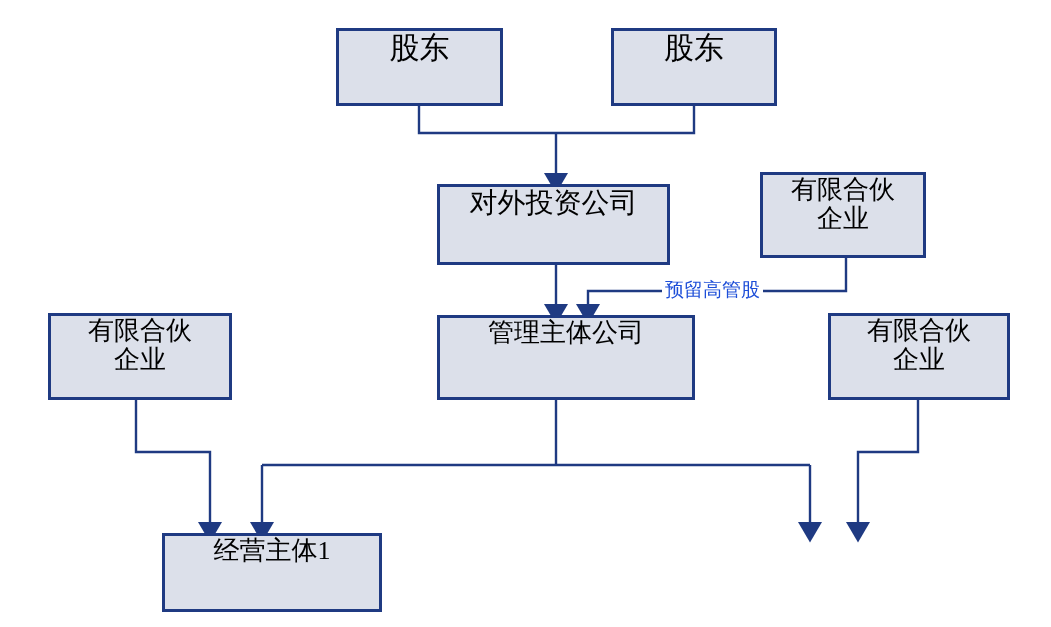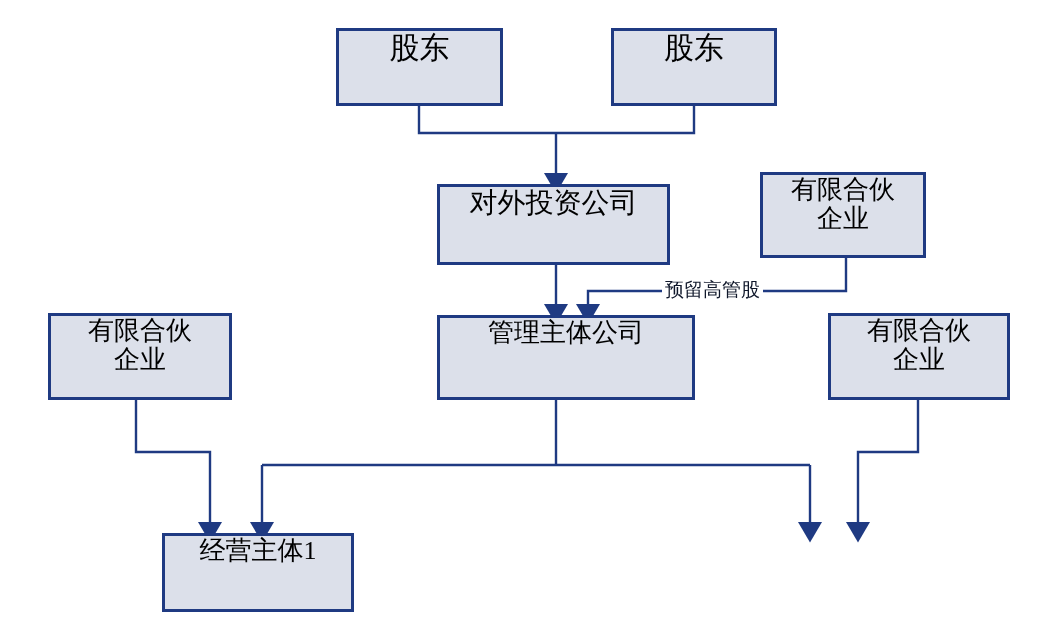--- a/index.html
+++ b/index.html
@@ -41,21 +41,21 @@
   }
   .node-label {
     display: block;
     width: 100%;
     text-align: center;
     white-space: pre-line;
   }
   .edge-label {
     position: absolute;
     background: #ffffff;
-    color: #0f172a;
+    color: #1d4ed8;
     font-family: "Liberation Serif", "DejaVu Serif", serif;
     white-space: nowrap;
     padding: 0 3px;
     line-height: 1;
   }
 </style>
 </head>
 <body>
 
 <div id="diagram-root">
@@ -113,20 +113,20 @@
   <div class="node-box" style="left:48px; top:313px; width:184px; height:87px; font-size:26px;">
     <span class="node-label">有限合伙
 企业</span>
   </div>
 
   <div class="node-box" style="left:828px; top:313px; width:182px; height:87px; font-size:26px;">
     <span class="node-label">有限合伙
 企业</span>
   </div>
 
-  <div class="node-box" style="left:162px; top:533px; width:192px; height:79px; font-size:26px;">
+  <div class="node-box" style="left:162px; top:533px; width:220px; height:79px; font-size:26px;">
     <span class="node-label">经营主体1</span>
   </div>
 
 
   <div class="edge-label" style="left:662px; top:280px; font-size:19px;">预留高管股</div>
 
 </div>
 
 </body></html>

